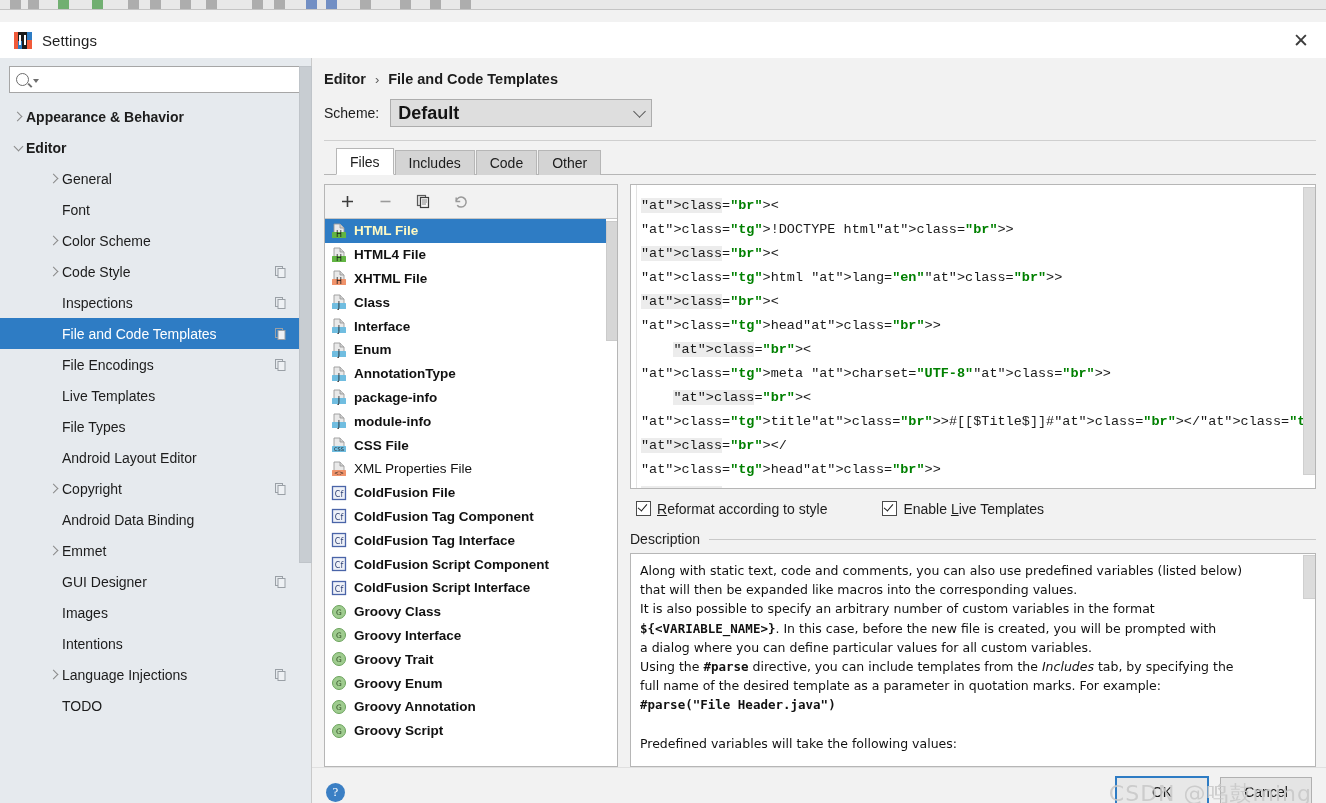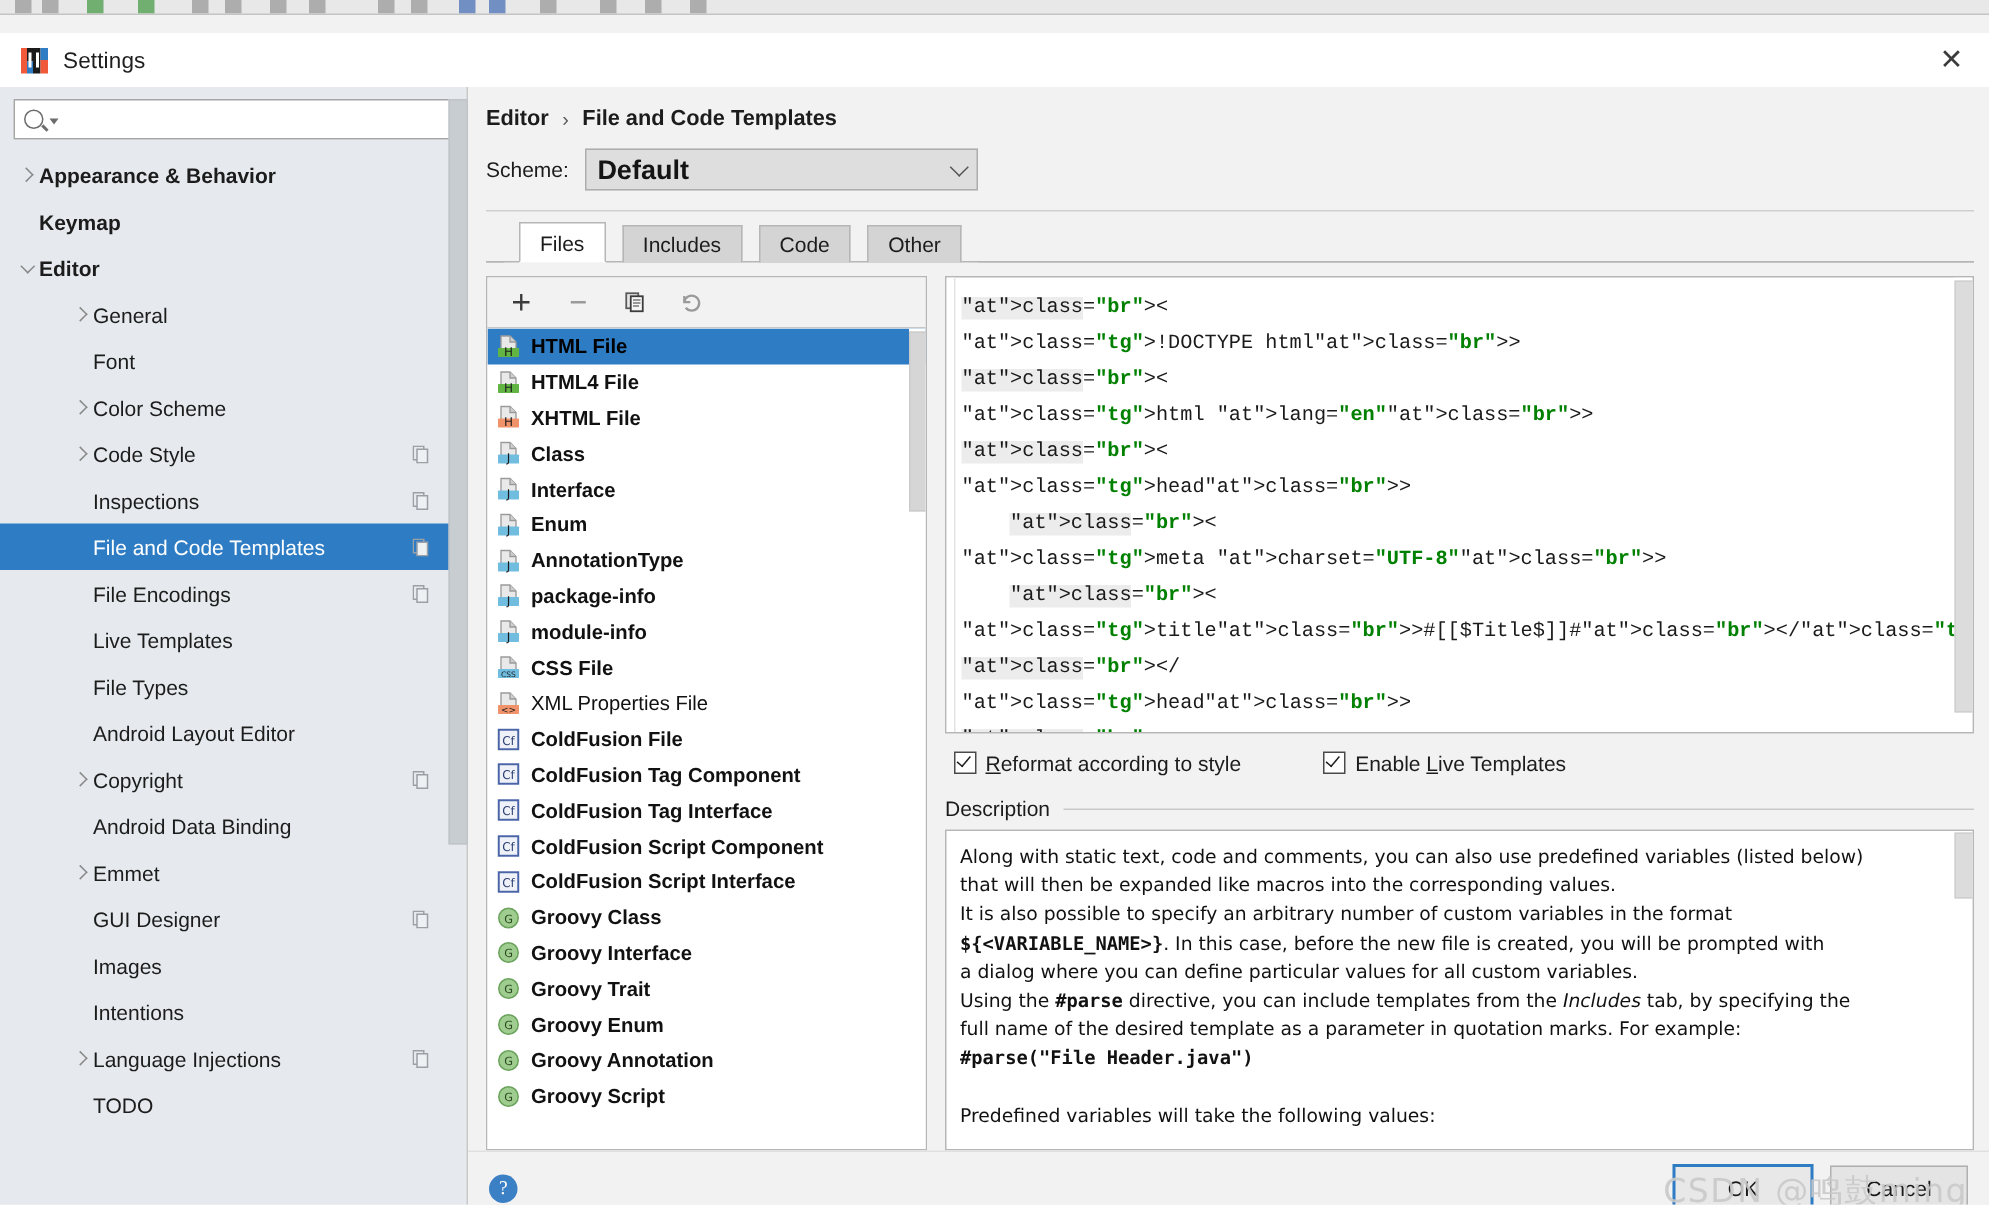--- a/index.html
+++ b/index.html
@@ -58,37 +58,37 @@
   #right{flex:1;min-width:0;display:flex;flex-direction:column;background:#f2f2f2;padding:0 0 0 0;}
   #crumb{padding:13px 0 0 12px;font-size:14.5px;font-weight:bold;color:#1c1c1c;display:flex;align-items:center;gap:9px;}
   #crumb .sep{font-weight:normal;color:#5a5a5a;font-size:13px;}
   #scheme-row{display:flex;align-items:center;padding:12px 0 0 12px;}
   #scheme-label{font-size:14px;margin-right:11px;color:#1c1c1c;}
   #scheme-select{width:246px;height:26px;background:#dedede;border:1px solid #adadad;display:flex;align-items:center;padding:0 7px;font-size:18px;font-weight:bold;color:#141414;cursor:pointer;}
   #scheme-select .arw{margin-left:auto;width:8px;height:8px;border-right:1.7px solid #555;border-bottom:1.7px solid #555;transform:rotate(45deg);margin-top:-4px;}
   #hr1{height:1px;background:#cfcfcf;margin:13px 10px 0 12px;}
 
   
-  #tabs{display:flex;align-items:flex-end;height:25px;margin:9px 10px 0 12px;position:relative;gap:10px;}
+  #tabs{display:flex;align-items:flex-end;height:25px;margin:9px 10px 0 12px;position:relative;}
   #tabs::after{content:"";position:absolute;left:0;right:0;bottom:0;height:1px;background:#b6b6b6;}
   .tab{height:24px;padding:0 13px;display:flex;align-items:center;font-size:14px;color:#1c1c1c;background:#d4d4d4;border:1px solid #b6b6b6;border-bottom:none;margin-right:1px;cursor:pointer;position:relative;z-index:2;}
   .tab.active{background:#ffffff;height:25px;border-bottom:1px solid #ffffff;}
   #tab-pad{flex:1;height:24px;background:#f2f2f2;border-bottom:1px solid #b6b6b6;}
 
   
   #cols{flex:1;display:flex;min-height:0;margin:9px 10px 0 12px;gap:12px;}
 
   
   #filelist-wrap{width:292px;flex:none;display:flex;flex-direction:column;border:1px solid #b6b6b6;background:#ffffff;}
   #lt{height:33px;flex:none;background:#f2f2f2;border-bottom:1px solid #c6c6c6;display:flex;align-items:center;padding-left:13px;gap:20px;}
   .lt-btn{width:18px;height:18px;display:flex;align-items:center;justify-content:center;cursor:pointer;position:relative;}
   #flist{flex:1;overflow:hidden;position:relative;background:#ffffff;}
   .frow{height:23.8px;display:flex;align-items:center;padding-left:6px;cursor:pointer;}
   .frow.sel{background:#2e7cc4;}
-  .frow.sel .flabel{color:#000000;text-align:right;}
+  .frow.sel .flabel{color:#fef9c3;text-align:right;}
   .flabel{font-size:13.5px;font-weight:bold;color:#111;white-space:nowrap;margin-left:7px;}
   .flabel.plain{font-weight:normal;}
   .fico{width:16px;height:16px;flex:none;position:relative;}
   #flist-scroll{position:absolute;right:0;top:0;width:11px;bottom:0;background:#ffffff;}
   #flist-thumb{position:absolute;left:0;top:2px;width:11px;height:118px;background:#d6d6d6;border:1px solid #cbcbcb;}
 
   
   #rcol{flex:1;min-width:0;display:flex;flex-direction:column;}
   #editor{height:303px;flex:none;border:1px solid #b6b6b6;background:#ffffff;position:relative;overflow:hidden;display:flex;}
   #gutter{width:5px;flex:none;background:#ffffff;border-right:1px solid #e3e3e3;}
@@ -176,26 +176,20 @@
       </div>
 
       <div id="tree">
           <div class="tnode lvl0">
             <span class="twist">
               <span class="chev"></span>
             </span>
             <span class="tlabel">Appearance &amp; Behavior</span>
           </div>
           <div class="tnode lvl0">
-            <span class="twist none">
-              <span class="chev"></span>
-            </span>
-            <span class="tlabel">Keymap</span>
-          </div>
-          <div class="tnode lvl0">
             <span class="twist">
               <span class="chev down"></span>
             </span>
             <span class="tlabel">Editor</span>
           </div>
           <div class="tnode lvl1">
             <span class="twist">
               <span class="chev"></span>
             </span>
             <span class="tlabel">General</span>

